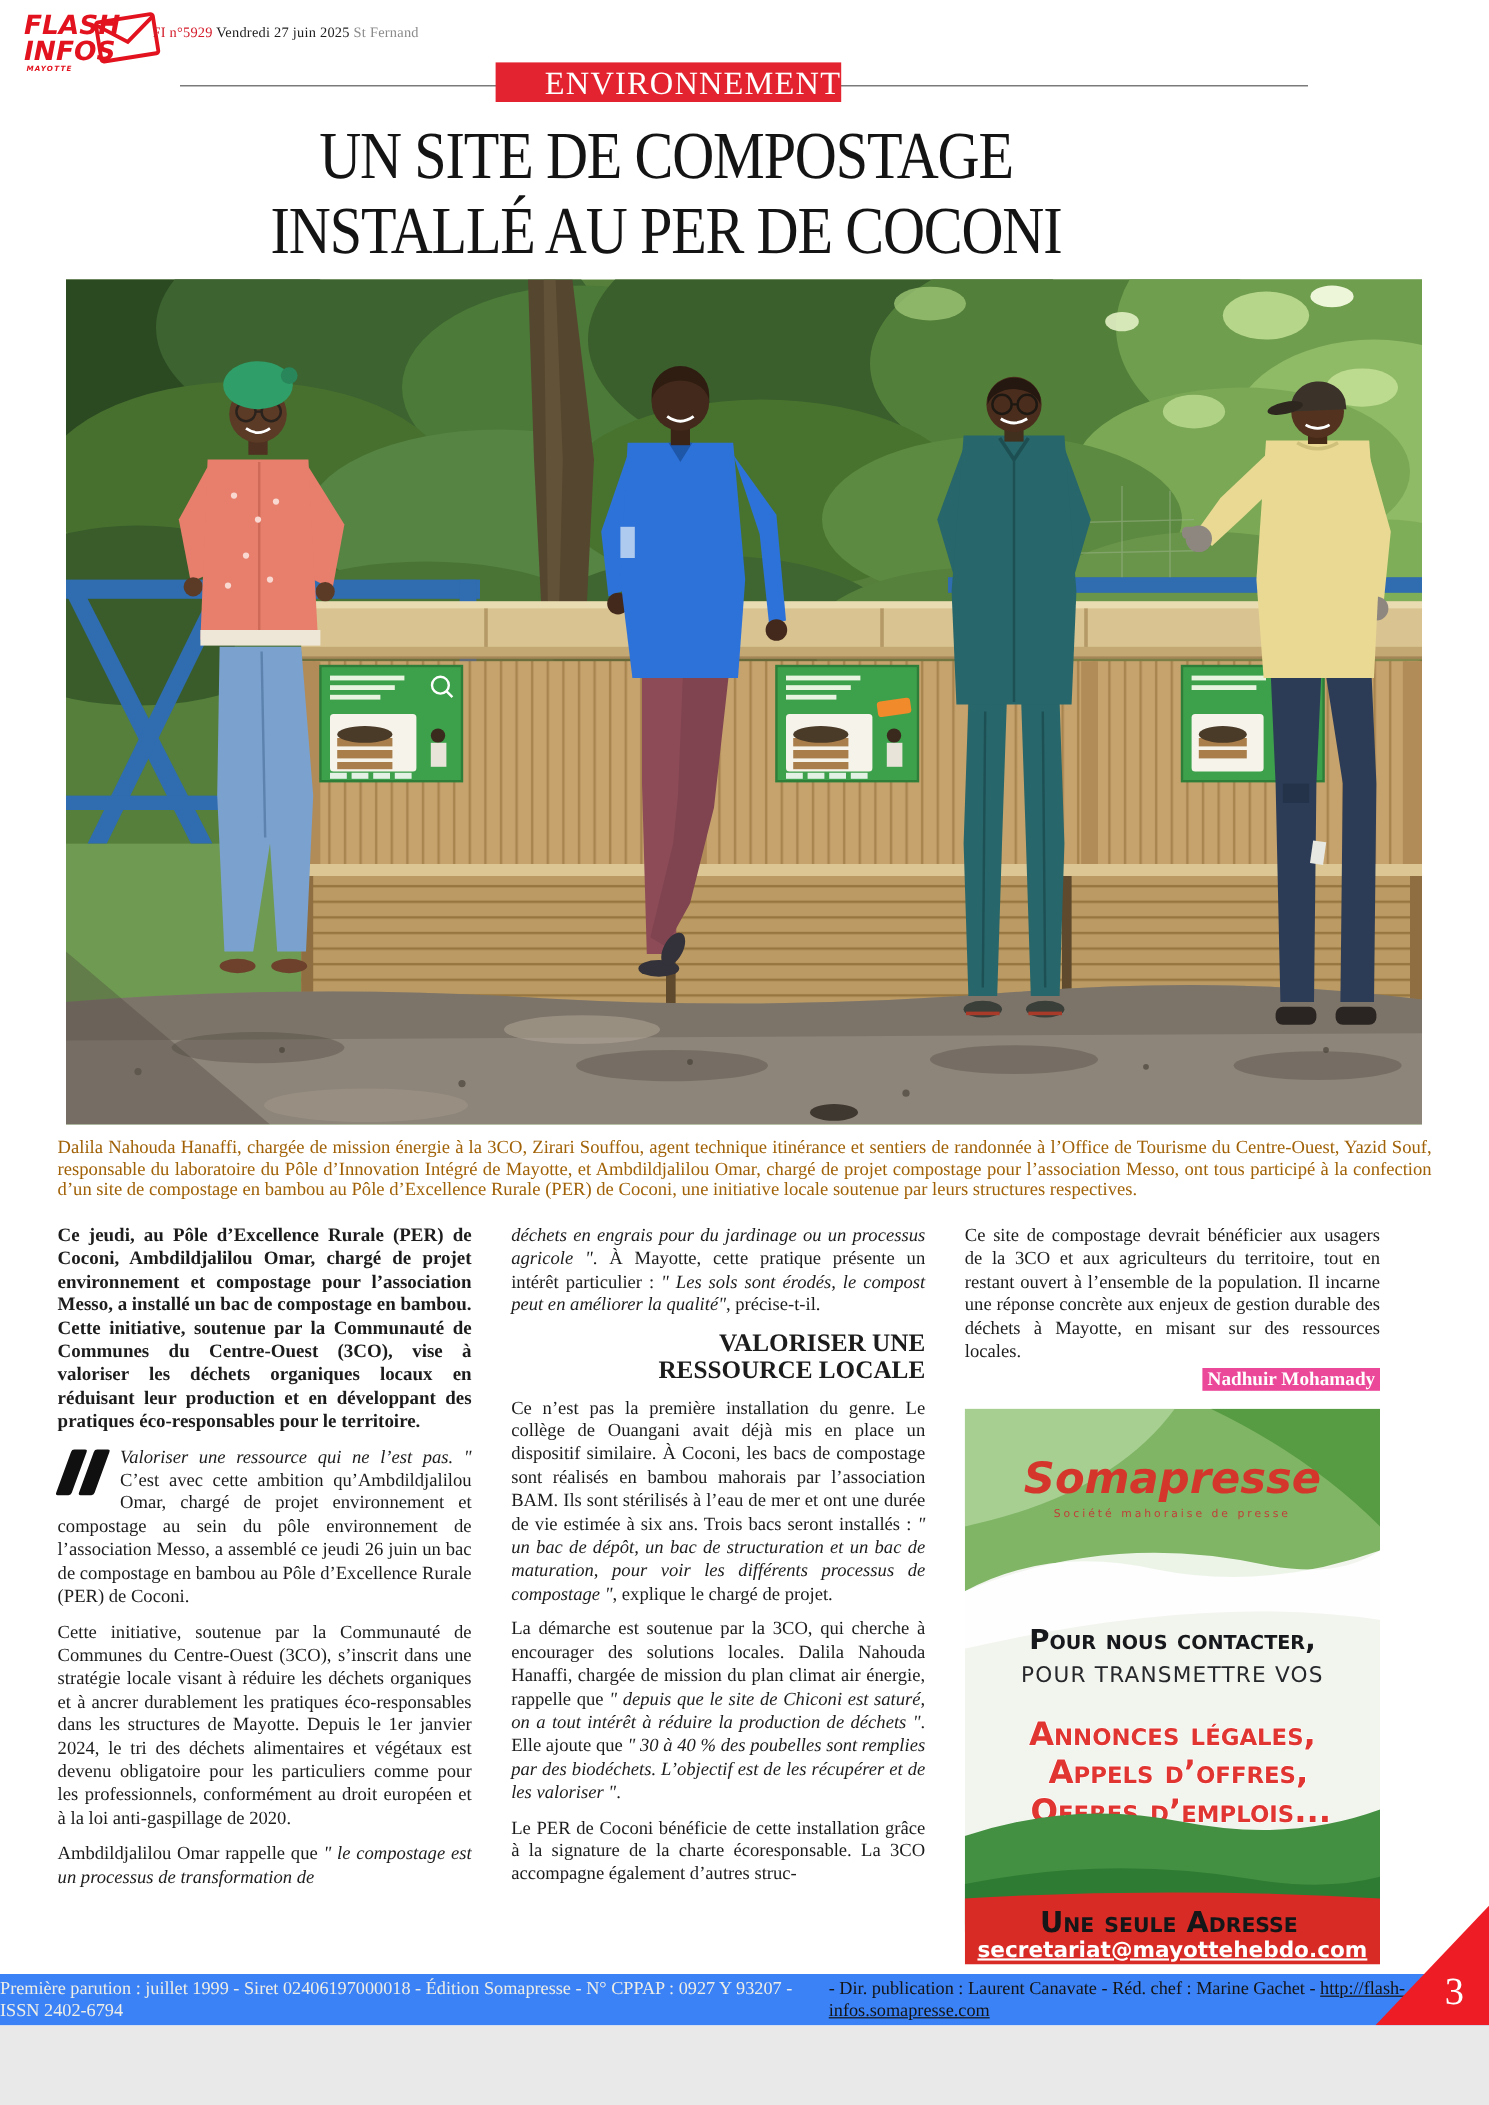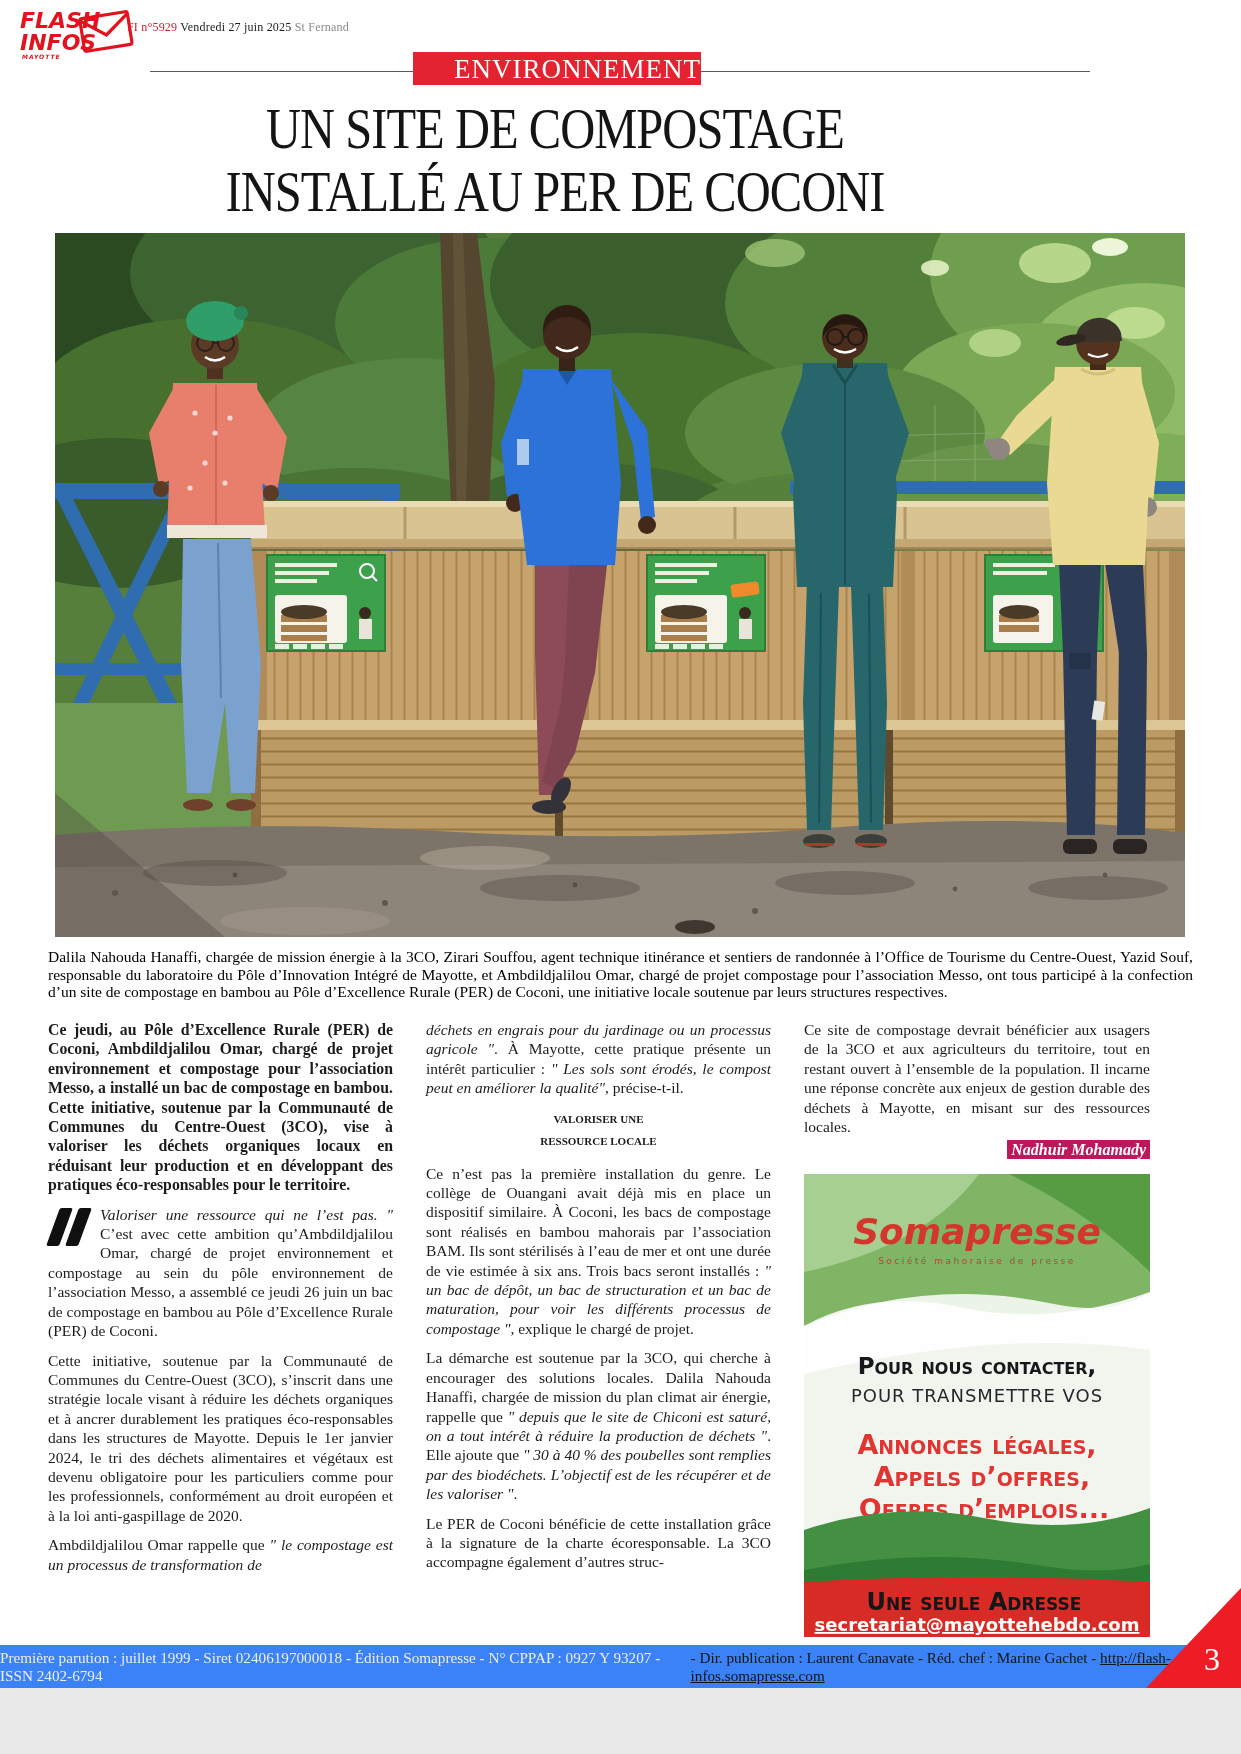--- a/index.html
+++ b/index.html
@@ -20,37 +20,37 @@
   .title{position:absolute;left:50px;top:98px;width:1010px;text-align:center;
          font-size:50px;line-height:56px;letter-spacing:-1px;color:#141414;
          transform:scale(.97,1.12);transform-origin:50% 0;}
 
   
   .photo{position:absolute;left:55px;top:233px;width:1130px;height:704px;background:#6f9a52;}
   .photo svg{display:block;}
 
   
   .caption{position:absolute;left:48px;top:948px;width:1145px;font-size:15.5px;
-           line-height:17.6px;text-align:justify;color:#000000;}
+           line-height:17.6px;text-align:justify;color:#a16207;}
 
   
   .columns{position:absolute;left:48px;top:1020px;width:1102px;
            display:grid;grid-template-columns:1fr 1fr 1fr;column-gap:33px;
            font-size:15.5px;line-height:19.4px;text-align:justify;}
   .columns p{margin:0 0 10px 0;}
   .lead{font-weight:bold;font-size:15.8px;}
   .it{font-style:italic;}
   .qmark{float:left;width:42px;height:44px;margin:3px 10px 0 0;position:relative;}
   .qmark i{position:absolute;top:0;width:13px;height:38px;background:#101010;
            transform:skewX(-20deg);border-radius:2px;}
   .qmark i:first-child{left:5px;}
   .qmark i:last-child{left:24px;}
-  .subhead{font-weight:bold;font-size:11px;line-height:22px;text-align:center;margin:6px 0 12px 0;}
+  .subhead{font-weight:bold;font-size:21px;line-height:22px;text-align:right;margin:6px 0 12px 0;}
   .byline{text-align:right;margin:0 0 12px 0;}
-  .byline span{background:#be185d;color:#ffffff;font-weight:bold;font-size:16px;padding:1px 4px;font-style:italic;}
+  .byline span{background:#ec4899;color:#ffffff;font-weight:bold;font-size:16px;padding:1px 4px;}
   .ad{width:346px;height:463px;margin-top:2px;}
 
   
   .footer-bar{position:absolute;left:0;bottom:0;width:1241px;height:43px;background:#3b82f6;
               display:flex;align-items:center;font-size:15.2px;padding-left:0;box-sizing:border-box;}
   .footer-bar .f-left{color:#efeee6;}
   .footer-bar .f-right{color:#141414;margin-left:4px;}
   .footer-bar a{color:#141414;text-decoration:underline;}
   .corner{position:absolute;right:0;bottom:0;width:95px;height:100px;}
 </style>

